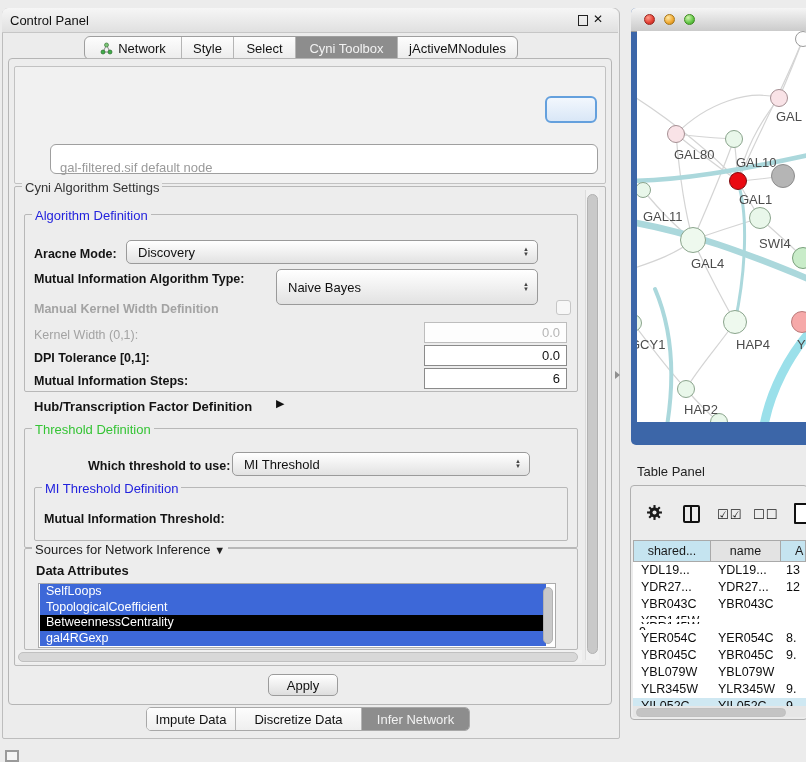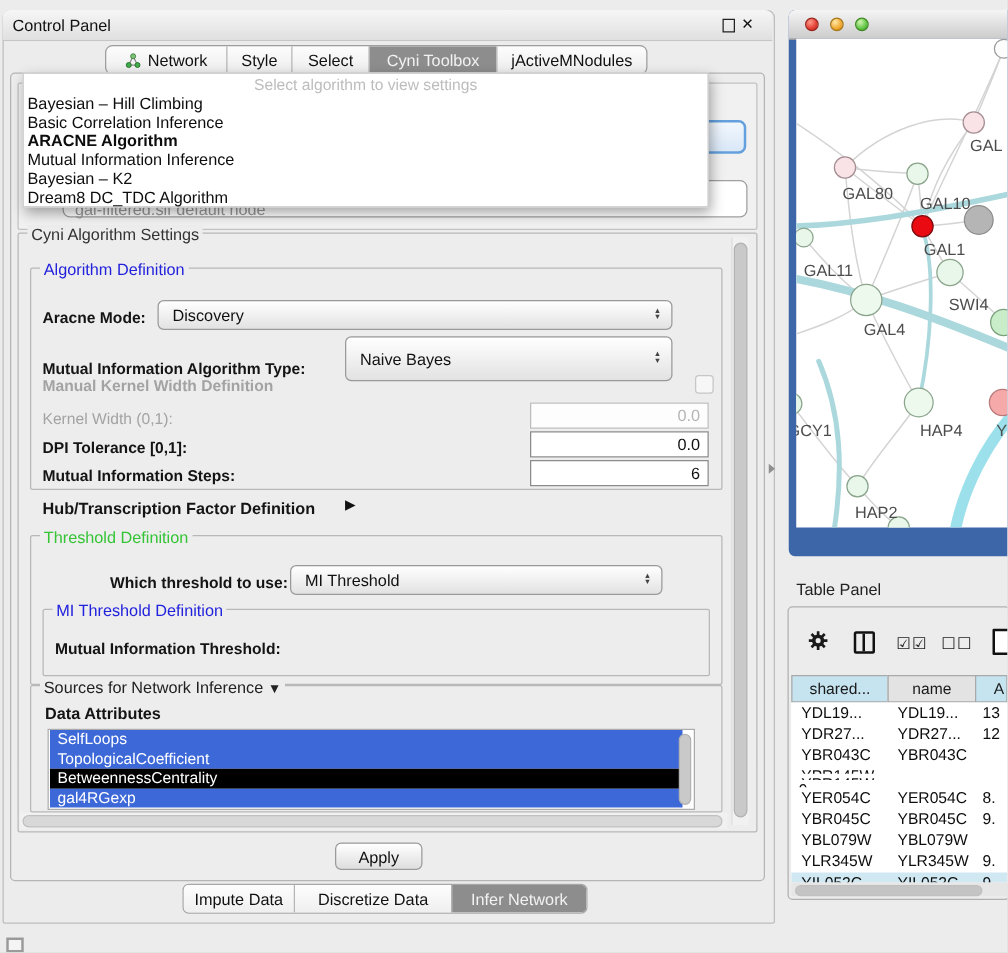--- a/index.html
+++ b/index.html
@@ -118,29 +118,20 @@
       </div>
   </div>
 
   <div class="abs content"></div>
 
   <div class="abs fraggb"></div>
   <div class="abs fragblue"></div>
   <div class="abs fragcombo"></div>
   <div class="abs fragcombo-text">gal-filtered.sif default node</div>
 
-  <div class="abs overlay">
-    <div class="ov-ph">Select algorithm to view settings</div>
-    <div class="ov-opt" style="top:16px;">Bayesian – Hill Climbing</div>
-    <div class="ov-opt" style="top:31px;">Basic Correlation Inference</div>
-    <div class="ov-opt bold" style="top:46px;">ARACNE Algorithm</div>
-    <div class="ov-opt" style="top:61px;">Mutual Information Inference</div>
-    <div class="ov-opt" style="top:76px;">Bayesian – K2</div>
-    <div class="ov-opt" style="top:91px;">Dream8 DC_TDC Algorithm</div>
-  </div>
 
   <div class="abs gb" style="left:14px;top:186px;width:590px;height:478px;"></div>
   <div class="gb-t" style="left:22px;top:180px;color:#333;">Cyni Algorithm Settings</div>
 
   <div class="sb-v" style="left:585px;top:190px;width:13px;height:470px;">
     <div class="sb-thumb-v" style="left:1px;top:4px;width:9px;height:458px;"></div>
   </div>
 
   <div class="sb-h" style="left:16px;top:650px;width:566px;height:13px;">
     <div class="sb-thumb-h" style="left:2px;top:2px;width:558px;height:8px;"></div>
@@ -151,21 +142,21 @@
 
   <div class="lbl" style="left:34px;top:247px;">Aracne Mode:</div>
   <div class="combo" style="left:126px;top:240px;width:412px;height:24px;">
     <span class="combo-text">Discovery</span>
     <span class="combo-arr">
         <span>▲</span>
         <span>▼</span>
       </span>
   </div>
 
-  <div class="lbl" style="left:34px;top:288px;">Mutual Information Algorithm Type:</div>
+  <div class="lbl" style="left:34px;top:272px;">Mutual Information Algorithm Type:</div>
   <div class="combo" style="left:276px;top:269px;width:262px;height:36px;">
     <span class="combo-text">Naive Bayes</span>
     <span class="combo-arr">
         <span>▲</span>
         <span>▼</span>
       </span>
   </div>
 
   <div class="lbl dis" style="left:34px;top:302px;">Manual Kernel Width Definition</div>
   <div class="chk" style="left:556px;top:300px;"></div>

